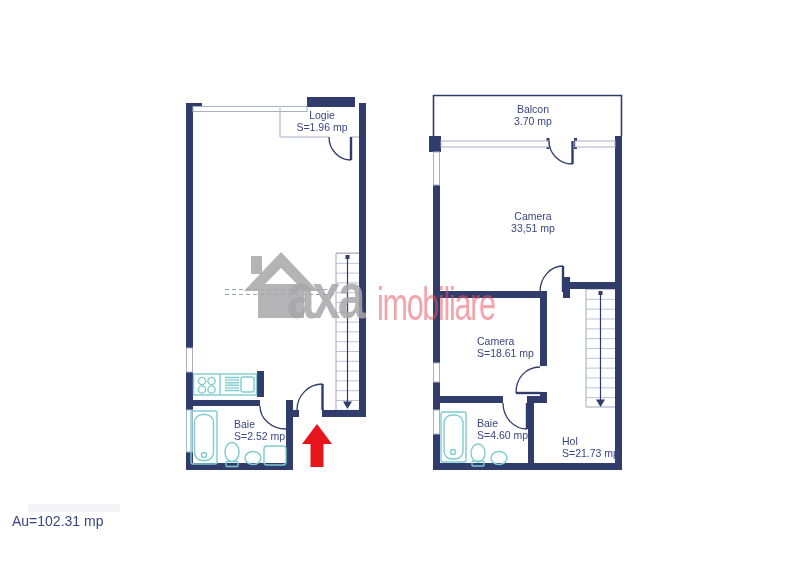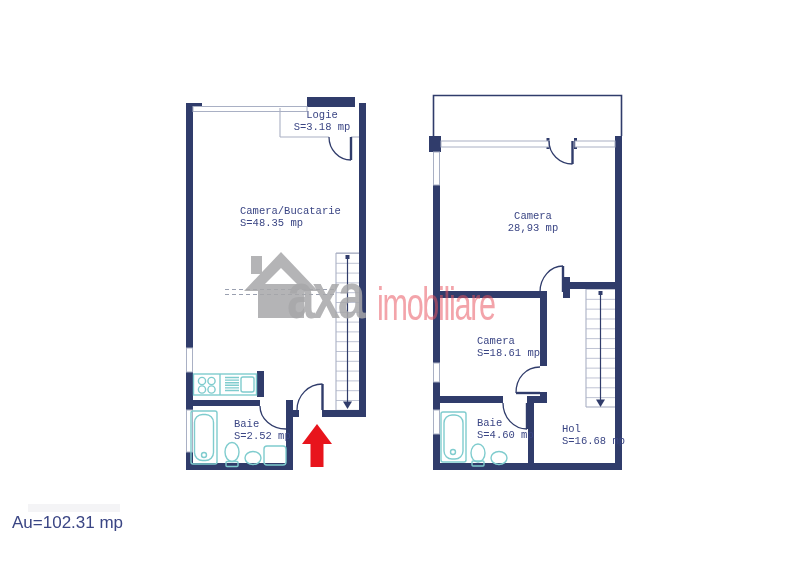--- a/index.html
+++ b/index.html
@@ -21,23 +21,23 @@
   .tread{stroke:var(--tread-color);stroke-width:1;fill:none;}
   .door{stroke:var(--wall-color);stroke-width:1.3;fill:none;}
   .leaf{stroke:var(--wall-color);stroke-width:2.4;fill:none;}
   .fix{stroke:var(--fixture-color);stroke-width:1.4;fill:none;}
   .stairline{stroke:var(--wall-color);stroke-width:1.2;fill:none;}
   .stairmark{fill:var(--wall-color);stroke:none;}
   .dash{stroke:#9aa0b0;stroke-width:1.1;stroke-dasharray:4 3;fill:none;}
   .balc{stroke:var(--wall-color);stroke-width:1.6;fill:none;}
   .arrow{fill:var(--arrow-color);stroke:none;}
   .lbl{position:absolute;color:var(--text-color);font-size:10.5px;line-height:11.5px;white-space:nowrap;}
-  .lbl span{display:block;font-family:Liberation Mono, monospace;}
+  .lbl span{display:block;}
   .lbl.center{text-align:center;}
-  #footer-area{position:absolute;color:var(--text-color);font-size:17px;}
+  #footer-area{position:absolute;color:var(--text-color);font-size:14px;}
   #smudge{position:absolute;left:28px;top:504px;width:92px;height:8px;background:#f4f4f6;}
   .wm{position:absolute;opacity:0.85;}
   #wm-axa{left:287px;top:264px;font-size:64px;font-weight:bold;color:var(--wm-gray);
           letter-spacing:-3px;transform:scaleX(0.78);transform-origin:left top;line-height:1;}
   #wm-imo{left:377px;top:280px;font-size:47px;color:rgba(233,84,95,0.62);
           letter-spacing:-2px;transform:scaleX(0.65);transform-origin:left top;line-height:1;}
 </style>
 </head>
 <body>
 
@@ -197,44 +197,44 @@
       <rect x="8" y="7" width="11" height="18" fill="var(--wm-gray)"></rect>
       <path d="M1,42 L38,3 L75,42 L61,42 L38,19 L15,42 Z" fill="var(--wm-gray)"></path>
       <rect x="15" y="35" width="46" height="34" fill="var(--wm-gray)"></rect>
     </svg>
     <span class="wm" id="wm-axa">axa</span>
     <span class="wm" id="wm-imo">imobiliare</span>
   </div>
 
   <div class="lbl center" style="left:287px;top:110px;width:70px">
     <span>Logie</span>
-    <span class="area">S=3.18 mp</span>
-  </div>
-  <div class="lbl" style="left:240px;top:206px">
-    <span>Camera/Bucatarie</span>
-    <span class="area">S=48.35 mp</span>
+    <span class="area">S=1.96 mp</span>
   </div>
   <div class="lbl" style="left:234px;top:419px">
     <span>Baie</span>
     <span class="area">S=2.52 mp</span>
   </div>
+  <div class="lbl center" style="left:493px;top:104px;width:80px">
+    <span>Balcon</span>
+    <span class="area">3.70 mp</span>
+  </div>
   <div class="lbl center" style="left:493px;top:211px;width:80px">
     <span>Camera</span>
-    <span class="area">28,93 mp</span>
+    <span class="area">33,51 mp</span>
   </div>
   <div class="lbl" style="left:477px;top:336px">
     <span>Camera</span>
     <span class="area">S=18.61 mp</span>
   </div>
   <div class="lbl" style="left:477px;top:418px">
     <span>Baie</span>
     <span class="area">S=4.60 mp</span>
   </div>
-  <div class="lbl" style="left:562px;top:424px">
+  <div class="lbl" style="left:562px;top:436px">
     <span>Hol</span>
-    <span class="area">S=16.68 mp</span>
+    <span class="area">S=21.73 mp</span>
   </div>
 
   <div id="smudge"></div>
 
   <div id="footer-area" style="left:12px;top:513px">Au=102.31 mp</div>
 
 </div>
 
 </body></html>

